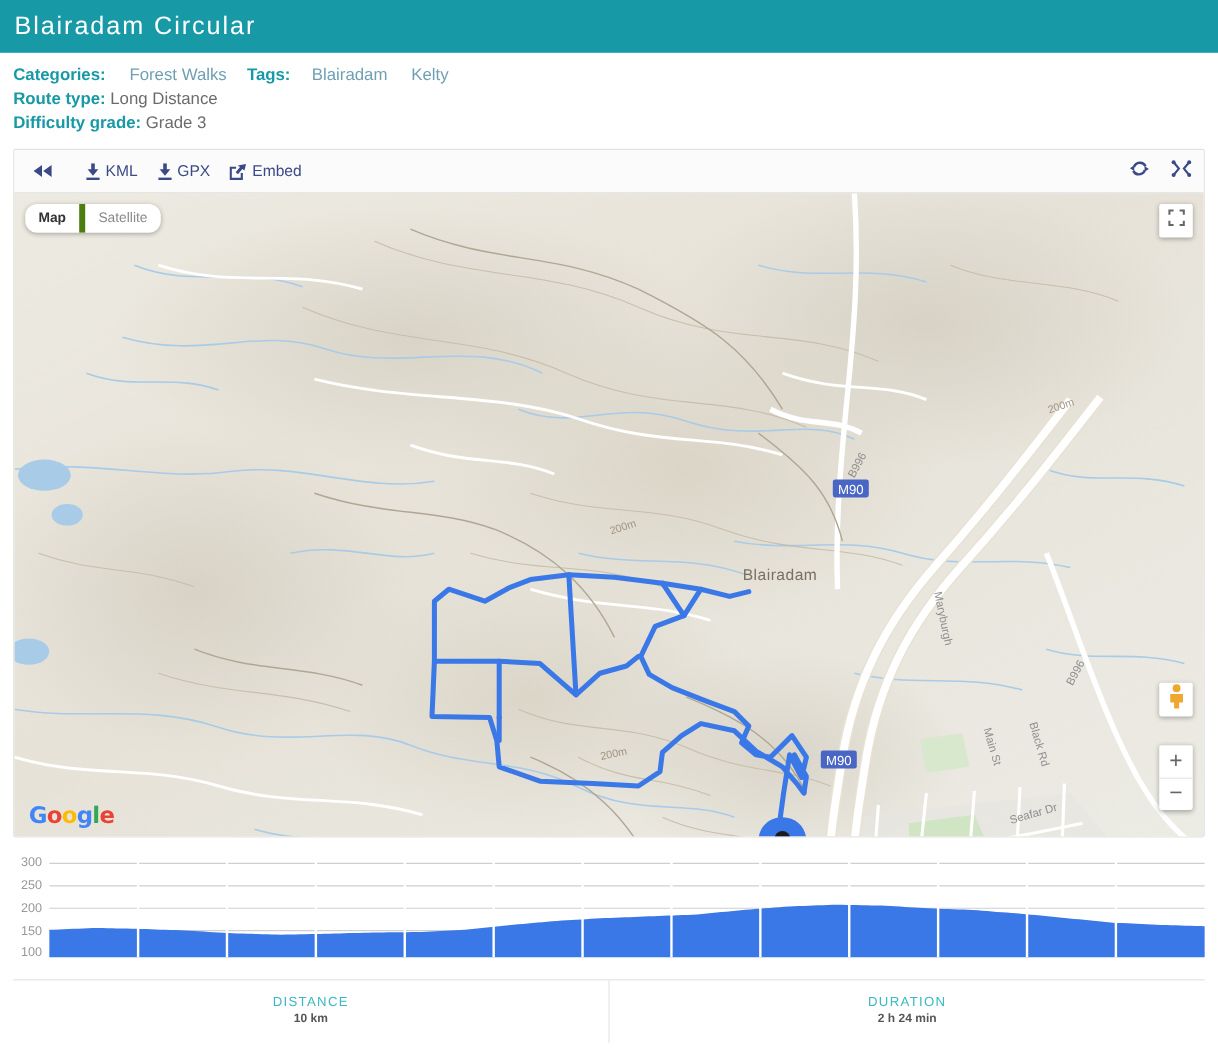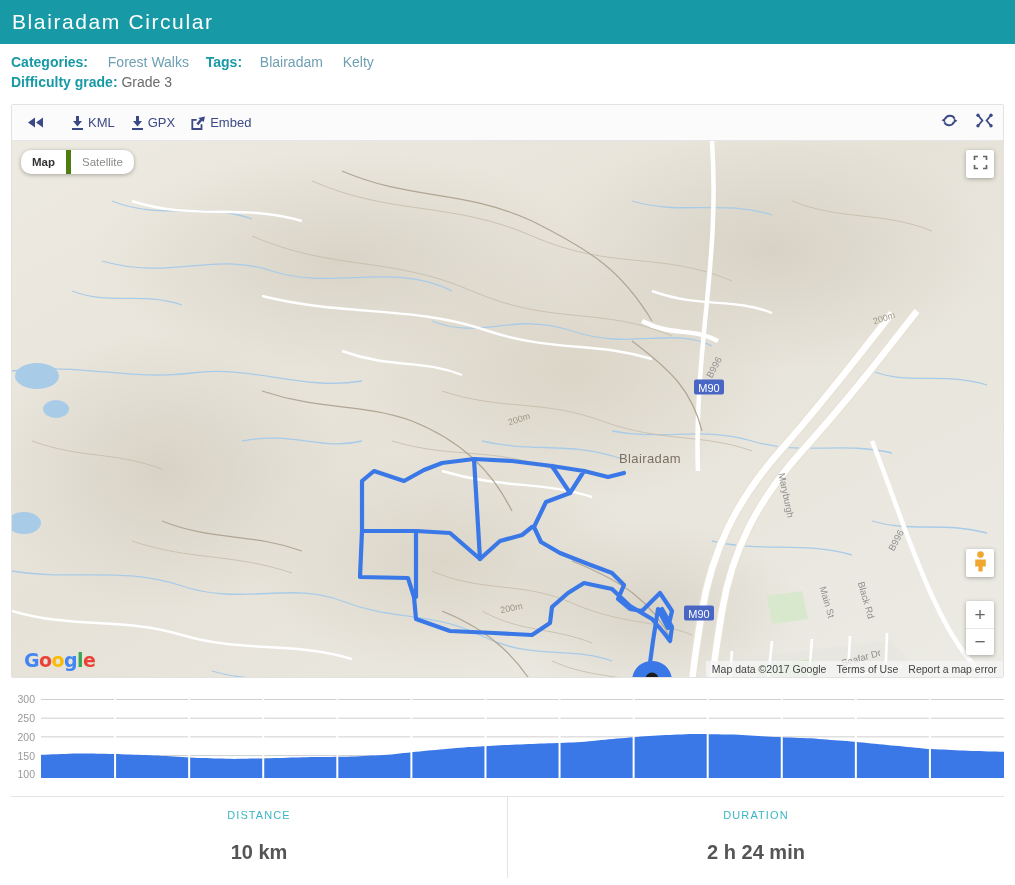--- a/index.html
+++ b/index.html
@@ -158,42 +158,46 @@
     flex: 1 1 0;
     padding: 12px 0 14px 0;
     text-align: center;
   }
   .stat + .stat { border-left: 1px solid #e4e4e4; }
   .stat-label {
     font-size: 11px; color: #3ab7c4;
     letter-spacing: 1.1px;
   }
   .stat-value {
-    font-size: 20px; color: #555555; font-weight: bold;
-    margin-top: 20px;
+    font-size: 10px; color: #555555; font-weight: bold;
+    margin-top: 3px;
   }
 </style>
 </head>
 <body>
 
 <div class="page-header">
   <div class="page-title">Blairadam Circular</div>
 </div>
 
 <div class="meta">
   <div class="meta-row">
     <span class="meta-label">Categories:</span>
     <span class="gap-lg"></span>
     <span class="meta-link">Forest Walks</span>
     <span class="gap-lg"></span>
     <span class="meta-label">Tags:</span>
     <span class="gap-md"></span>
     <span class="meta-link">Blairadam</span>
     <span class="gap-lg"></span>
     <span class="meta-link">Kelty</span>
+  </div>
+  <div class="meta-row">
+    <span class="meta-label">Route type:</span>
+    <span class="meta-value">Long Distance</span>
   </div>
   <div class="meta-row">
     <span class="meta-label">Difficulty grade:</span>
     <span class="meta-value">Grade 3</span>
   </div>
 </div>
 
 <div class="map-panel">
 
   <div class="map-toolbar">
@@ -473,25 +477,20 @@
 
     <div class="zoom-ctrl">
       <div>+</div>
       <div>−</div>
     </div>
 
     <div class="google-logo">
       <span class="g-b">G</span><span class="g-r">o</span><span class="g-y">o</span><span class="g-b">g</span><span class="g-g">l</span><span class="g-r">e</span>
     </div>
 
-    <div class="map-credits">
-      <span>Map data ©2017 Google</span>
-      <span>Terms of Use</span>
-      <span>Report a map error</span>
-    </div>
   </div>
 </div>
 
 <div class="elev-wrap">
   <div class="elev-ylabels" id="elev-y">
       <div style="top: 7.47826px;">300</div>
       <div style="top: 26.1739px;">250</div>
       <div style="top: 44.8696px;">200</div>
       <div style="top: 63.5652px;">150</div>
       <div style="top: 82.2609px;">100</div>

